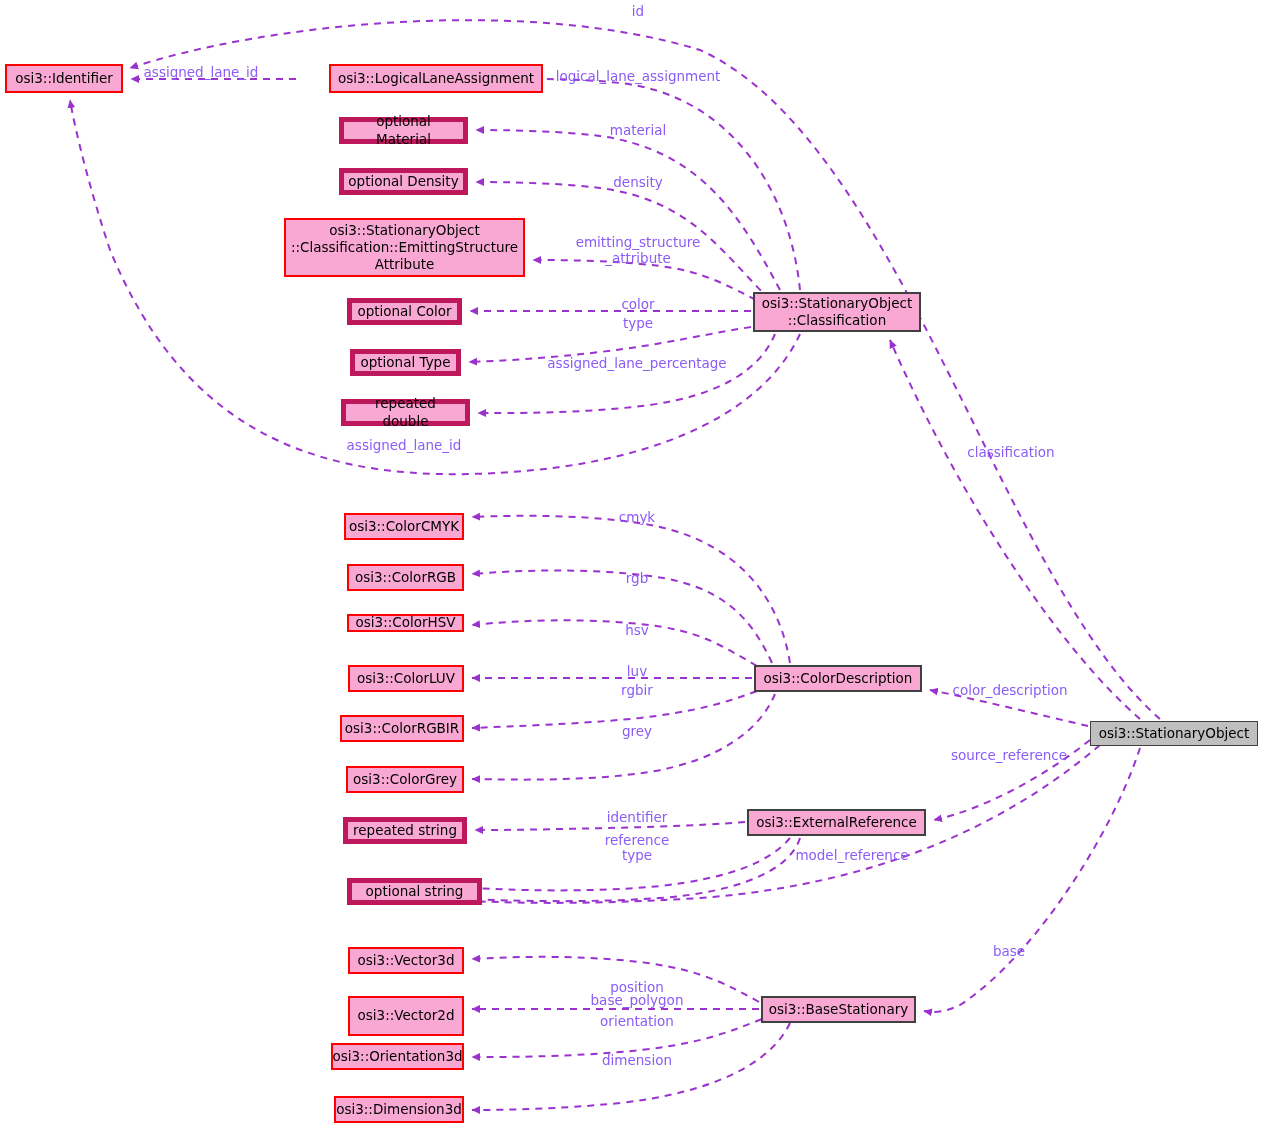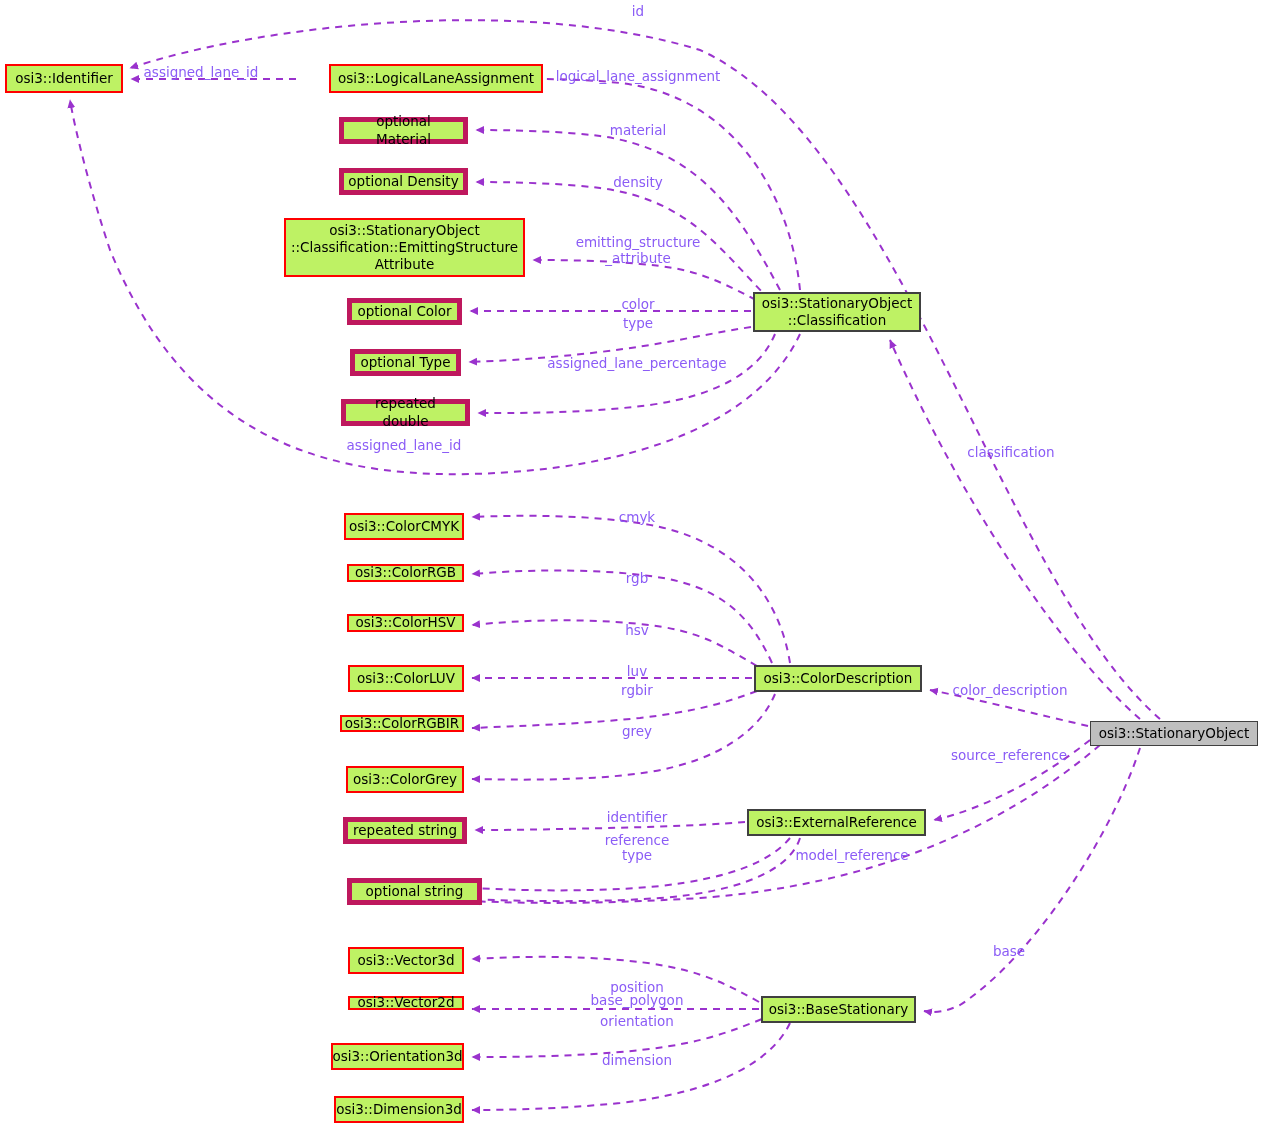--- a/index.html
+++ b/index.html
@@ -28,21 +28,21 @@
   .node {
     position: absolute;
     box-sizing: border-box;
     display: flex;
     align-items: center;
     justify-content: center;
     text-align: center;
     font-size: 13.5px;
     line-height: 1.28;
     color: #000000;
-    background: #bef264;
+    background: #f9a8d4;
     white-space: pre-line;
     padding: 1px 4px;
   }
   .node.red {
     border: 2px solid #ff0000;
   }
   .node.grey {
     border: 5px solid #be185d;
   }
   .node.dark {
@@ -139,31 +139,31 @@
   <div class="node grey" style="left:339px;top:168px;width:129px;height:27px;">optional Density</div>
   <div class="node red" style="left:284px;top:218px;width:241px;height:59px;">osi3::StationaryObject
 ::Classification::EmittingStructure
 Attribute</div>
   <div class="node grey" style="left:347px;top:298px;width:115px;height:27px;">optional Color</div>
   <div class="node grey" style="left:350px;top:349px;width:111px;height:27px;">optional Type</div>
   <div class="node grey" style="left:341px;top:399px;width:129px;height:27px;">repeated double</div>
   <div class="node dark" style="left:753px;top:292px;width:168px;height:40px;">osi3::StationaryObject
 ::Classification</div>
   <div class="node red" style="left:344px;top:513px;width:120px;height:27px;">osi3::ColorCMYK</div>
-  <div class="node red" style="left:347px;top:564px;width:117px;height:18px;">osi3::ColorRGB</div>
+  <div class="node red" style="left:347px;top:564px;width:117px;height:27px;">osi3::ColorRGB</div>
   <div class="node red" style="left:347px;top:614px;width:117px;height:18px;">osi3::ColorHSV</div>
   <div class="node red" style="left:348px;top:665px;width:116px;height:27px;">osi3::ColorLUV</div>
-  <div class="node red" style="left:340px;top:715px;width:124px;height:17px;">osi3::ColorRGBIR</div>
+  <div class="node red" style="left:340px;top:715px;width:124px;height:27px;">osi3::ColorRGBIR</div>
   <div class="node red" style="left:346px;top:766px;width:118px;height:27px;">osi3::ColorGrey</div>
   <div class="node dark" style="left:754px;top:665px;width:168px;height:27px;">osi3::ColorDescription</div>
   <div class="node grey" style="left:343px;top:817px;width:124px;height:27px;">repeated string</div>
   <div class="node dark" style="left:747px;top:809px;width:179px;height:27px;">osi3::ExternalReference</div>
   <div class="node grey" style="left:347px;top:878px;width:135px;height:27px;">optional string</div>
   <div class="node red" style="left:348px;top:947px;width:116px;height:27px;">osi3::Vector3d</div>
-  <div class="node red" style="left:348px;top:996px;width:116px;height:14px;">osi3::Vector2d</div>
+  <div class="node red" style="left:348px;top:996px;width:116px;height:40px;">osi3::Vector2d</div>
   <div class="node red" style="left:331px;top:1043px;width:133px;height:27px;">osi3::Orientation3d</div>
   <div class="node red" style="left:334px;top:1096px;width:130px;height:27px;">osi3::Dimension3d</div>
   <div class="node dark" style="left:761px;top:996px;width:155px;height:27px;">osi3::BaseStationary</div>
   <div class="node current" style="left:1090px;top:721px;width:168px;height:25px;">osi3::StationaryObject</div>
 
   <div class="elabel" style="left:638px;top:11px;">id</div>
   <div class="elabel" style="left:201px;top:72px;">assigned_lane_id</div>
   <div class="elabel" style="left:638px;top:76px;">logical_lane_assignment</div>
   <div class="elabel" style="left:638px;top:130px;">material</div>
   <div class="elabel" style="left:638px;top:182px;">density</div>

